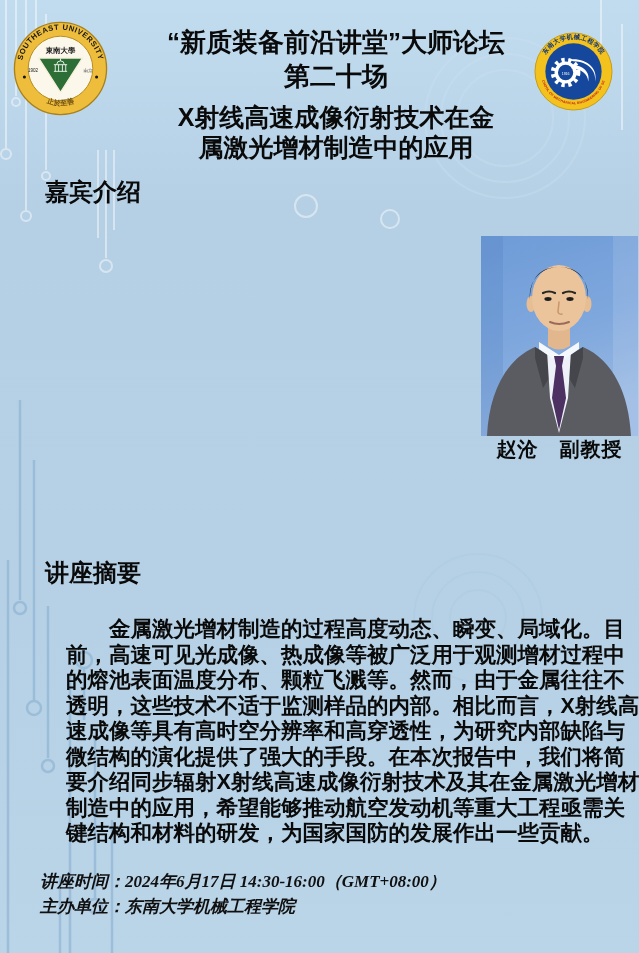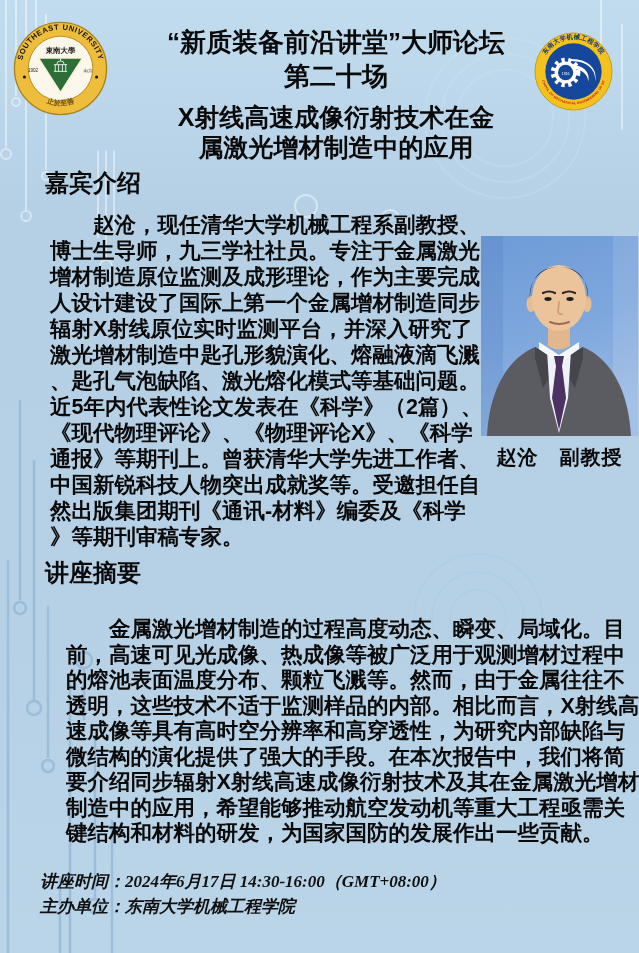--- a/index.html
+++ b/index.html
@@ -10,31 +10,31 @@
   }
   .bg{position:absolute;left:0;top:0;width:639px;height:953px;pointer-events:none;}
   .logo{position:absolute;}
   .logo-seu{left:13px;top:21px;width:95px;height:95px;}
   .logo-mech{left:534px;top:32px;width:79px;height:79px;}
   .titles{position:absolute;left:126px;top:25px;width:420px;text-align:center;}
   .title-line{font-size:26px;line-height:34px;font-weight:900;letter-spacing:0;}
   .subtitle{margin:9px auto 0;max-width:334px;font-size:25px;line-height:30px;font-weight:900;
     word-break:break-all;line-break:anywhere;}
   h2.sec{position:absolute;left:45px;margin:0;font-size:24px;line-height:30px;font-weight:900;}
-  #guest-heading{top:168px;}
+  #guest-heading{top:177px;}
   #abstract-heading{top:558px;}
   .bio{position:absolute;left:50px;top:212px;width:434px;margin:0;
     font-size:21.5px;line-height:26px;font-weight:600;text-indent:43px;
     word-break:break-all;line-break:anywhere;}
   .abstract{position:absolute;left:50px;top:601px;width:580px;margin:16px;
     font-size:21.5px;line-height:25.5px;font-weight:600;text-indent:43px;
     word-break:break-all;line-break:anywhere;}
   figure.photo-fig{position:absolute;left:481px;top:236px;width:157px;margin:0;}
   figure.photo-fig svg{display:block;width:157px;height:200px;}
-  figure.photo-fig figcaption{margin-top:8px;text-align:center;font-size:20px;font-weight:900;letter-spacing:1px;}
+  figure.photo-fig figcaption{margin-top:0;text-align:center;font-size:20px;font-weight:900;letter-spacing:1px;}
   .footer{position:absolute;left:0;right:0;top:869px;
     font-family:"Liberation Serif","DejaVu Serif",serif;font-style:italic;font-weight:bold;
     font-size:17px;line-height:25px;color:#101010;padding-left:40px;}
 </style>
 </head>
 <body>
 
 <div class="poster">
 
   <svg class="bg" viewBox="0 0 639 953">
@@ -137,21 +137,20 @@
     </g>
   </svg>
 
   <div class="titles">
     <div class="title-line">“新质装备前沿讲堂”大师论坛</div>
     <div class="title-line">第二十场</div>
     <div class="subtitle">X射线高速成像衍射技术在金属激光增材制造中的应用</div>
   </div>
 
   <h2 class="sec" id="guest-heading">嘉宾介绍</h2>
-  <p class="bio">赵沧，现任清华大学机械工程系副教授、博士生导师，九三学社社员。专注于金属激光增材制造原位监测及成形理论，作为主要完成人设计建设了国际上第一个金属增材制造同步辐射X射线原位实时监测平台，并深入研究了激光增材制造中匙孔形貌演化、熔融液滴飞溅、匙孔气泡缺陷、激光熔化模式等基础问题。近5年内代表性论文发表在《科学》（2篇）、《现代物理评论》、《物理评论X》、《科学通报》等期刊上。曾获清华大学先进工作者、中国新锐科技人物突出成就奖等。受邀担任自然出版集团期刊《通讯-材料》编委及《科学》等期刊审稿专家。</p>
 
   <figure class="photo-fig">
     <svg viewBox="0 0 157 200">
       <defs>
         <linearGradient id="pbg" x1="0" y1="0" x2="0.25" y2="1">
           <stop offset="0" stop-color="#6e9bd7"></stop>
           <stop offset="0.55" stop-color="#7ea7dd"></stop>
           <stop offset="1" stop-color="#98b8e3"></stop>
         </linearGradient>
       </defs>

